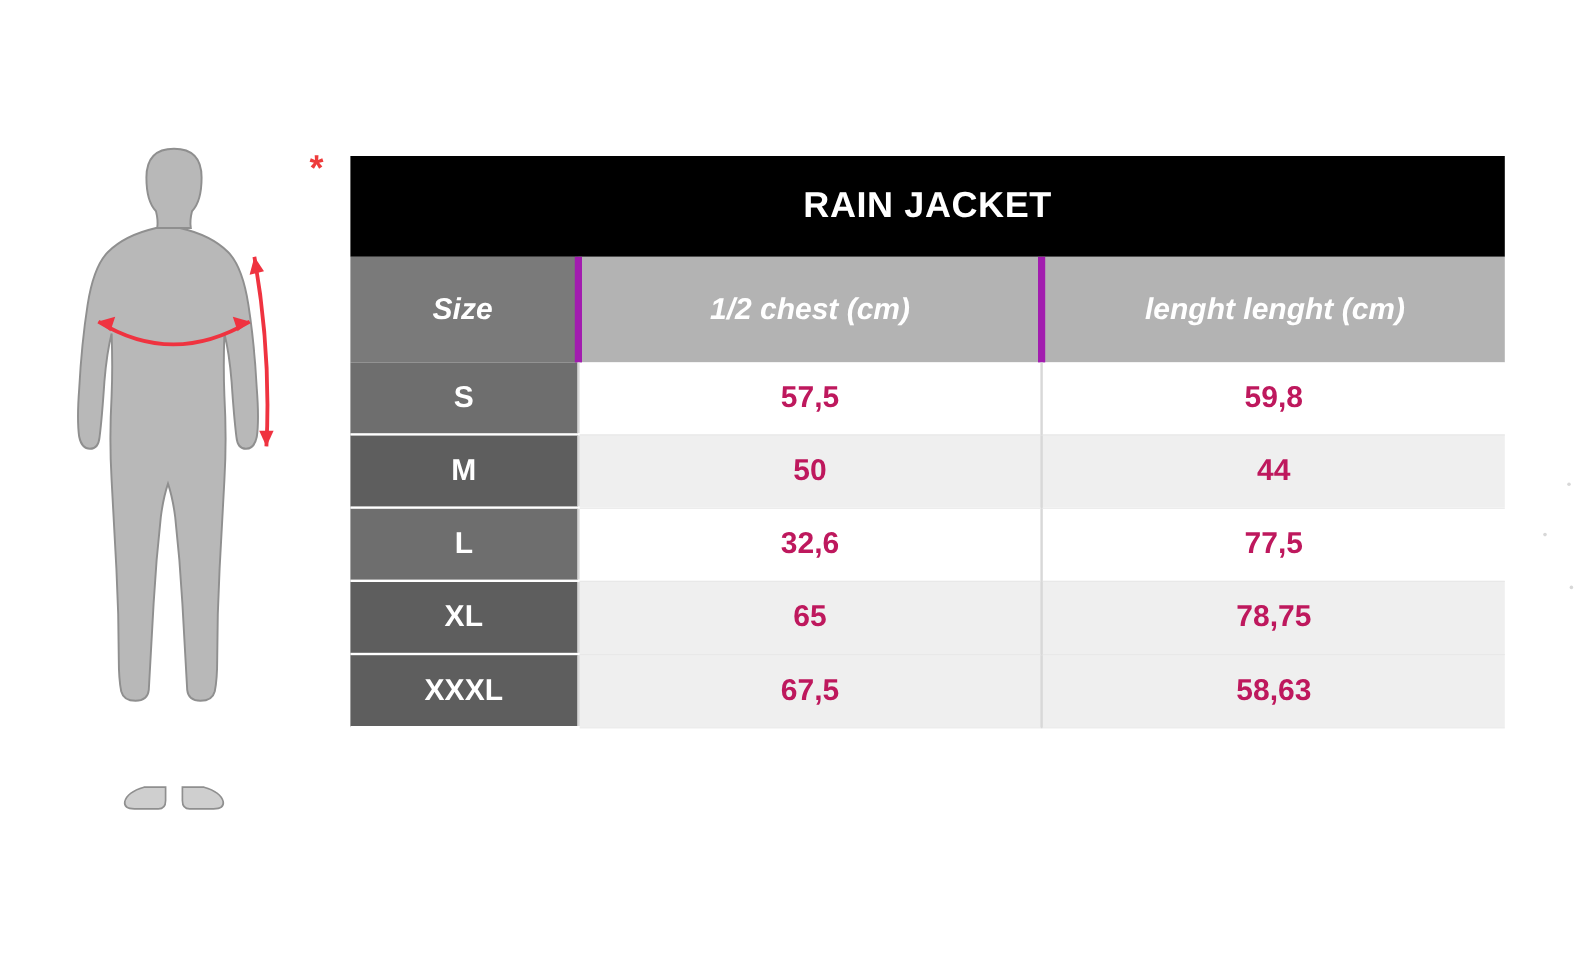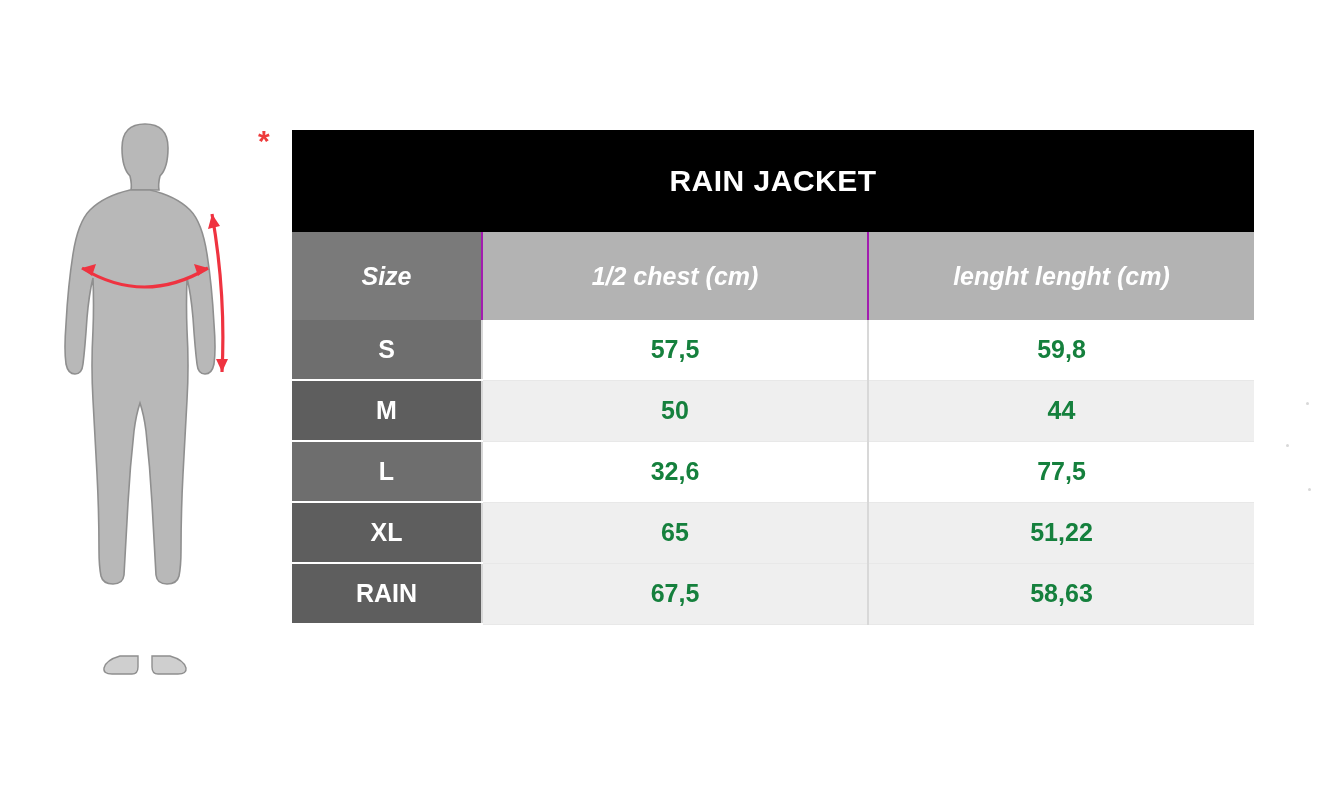--- a/index.html
+++ b/index.html
@@ -54,62 +54,62 @@
     table-layout: fixed;
   }
   #size-table td, #size-table th {
     padding: 0;
     margin: 0;
   }
 
   .title-cell {
     background: #000000;
     color: #ffffff;
-    height: 102px;
+    height: 84px;
     text-align: center;
     vertical-align: middle;
     font-size: 30px;
     font-weight: 700;
     letter-spacing: 0.5px;
   }
 
   .head-cell {
     background: #b3b3b3;
     color: #ffffff;
     height: 88px;
     vertical-align: middle;
     font-size: 25px;
     font-weight: 700;
     font-style: italic;
   }
   .head-cell.size-col {
     background: #7a7a7a;
   }
   .head-sep {
-    border-left: 2px solid #a21caf;
+    border-left: 6px solid #a21caf;
     font-style: italic;
   }
 
   .size-cell {
     background: #6e6e6e;
     color: #ffffff;
     height: 59px;
     text-align: center;
     vertical-align: middle;
     font-size: 25px;
     font-weight: 700;
     border-bottom: 2px solid #ffffff;
   }
   .size-cell.alt {
     background: #5e5e5e;
   }
 
   .val-cell {
     background: #ffffff;
-    color: #15803d;
+    color: #be185d;
     height: 59px;
     text-align: center;
     vertical-align: middle;
     font-size: 25px;
     font-weight: 700;
     border-bottom: 1px solid #e8e8e8;
   }
   .val-cell.alt {
     background: #efefef;
   }
@@ -222,24 +222,24 @@
         <td class="val-cell alt val-sep">44</td>
       </tr>
       <tr>
         <td class="size-cell">L</td>
         <td class="val-cell val-sep">32,6</td>
         <td class="val-cell val-sep">77,5</td>
       </tr>
       <tr>
         <td class="size-cell alt">XL</td>
         <td class="val-cell alt val-sep">65</td>
-        <td class="val-cell alt val-sep">51,22</td>
-      </tr>
-      <tr>
-        <td class="size-cell alt">RAIN</td>
+        <td class="val-cell alt val-sep">78,75</td>
+      </tr>
+      <tr>
+        <td class="size-cell alt">XXXL</td>
         <td class="val-cell alt val-sep">67,5</td>
         <td class="val-cell alt val-sep">58,63</td>
       </tr>
     </tbody>
   </table>
 
   <div class="dot" style="left:1306px; top:402px;"></div>
   <div class="dot" style="left:1286px; top:444px;"></div>
   <div class="dot" style="left:1308px; top:488px;"></div>
 

